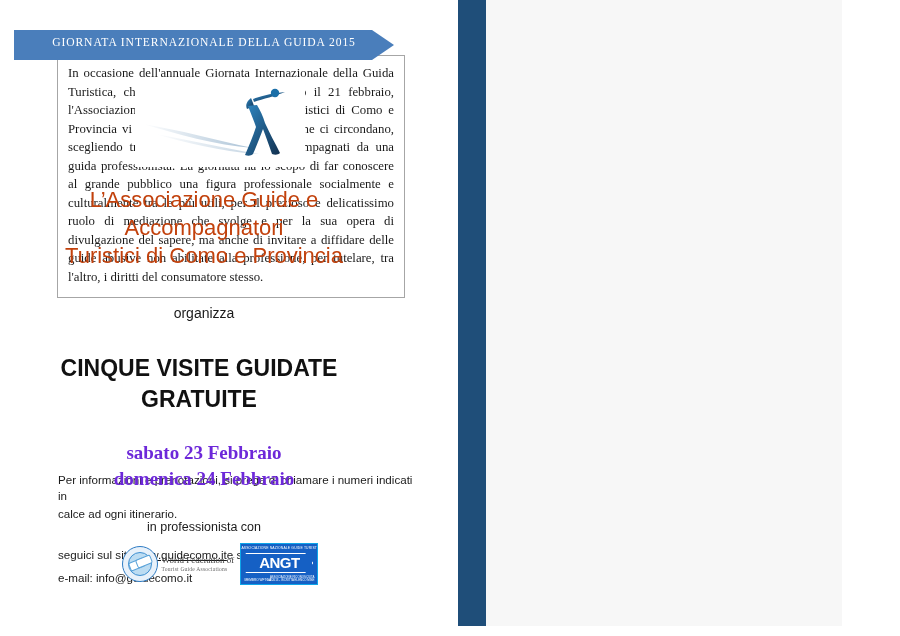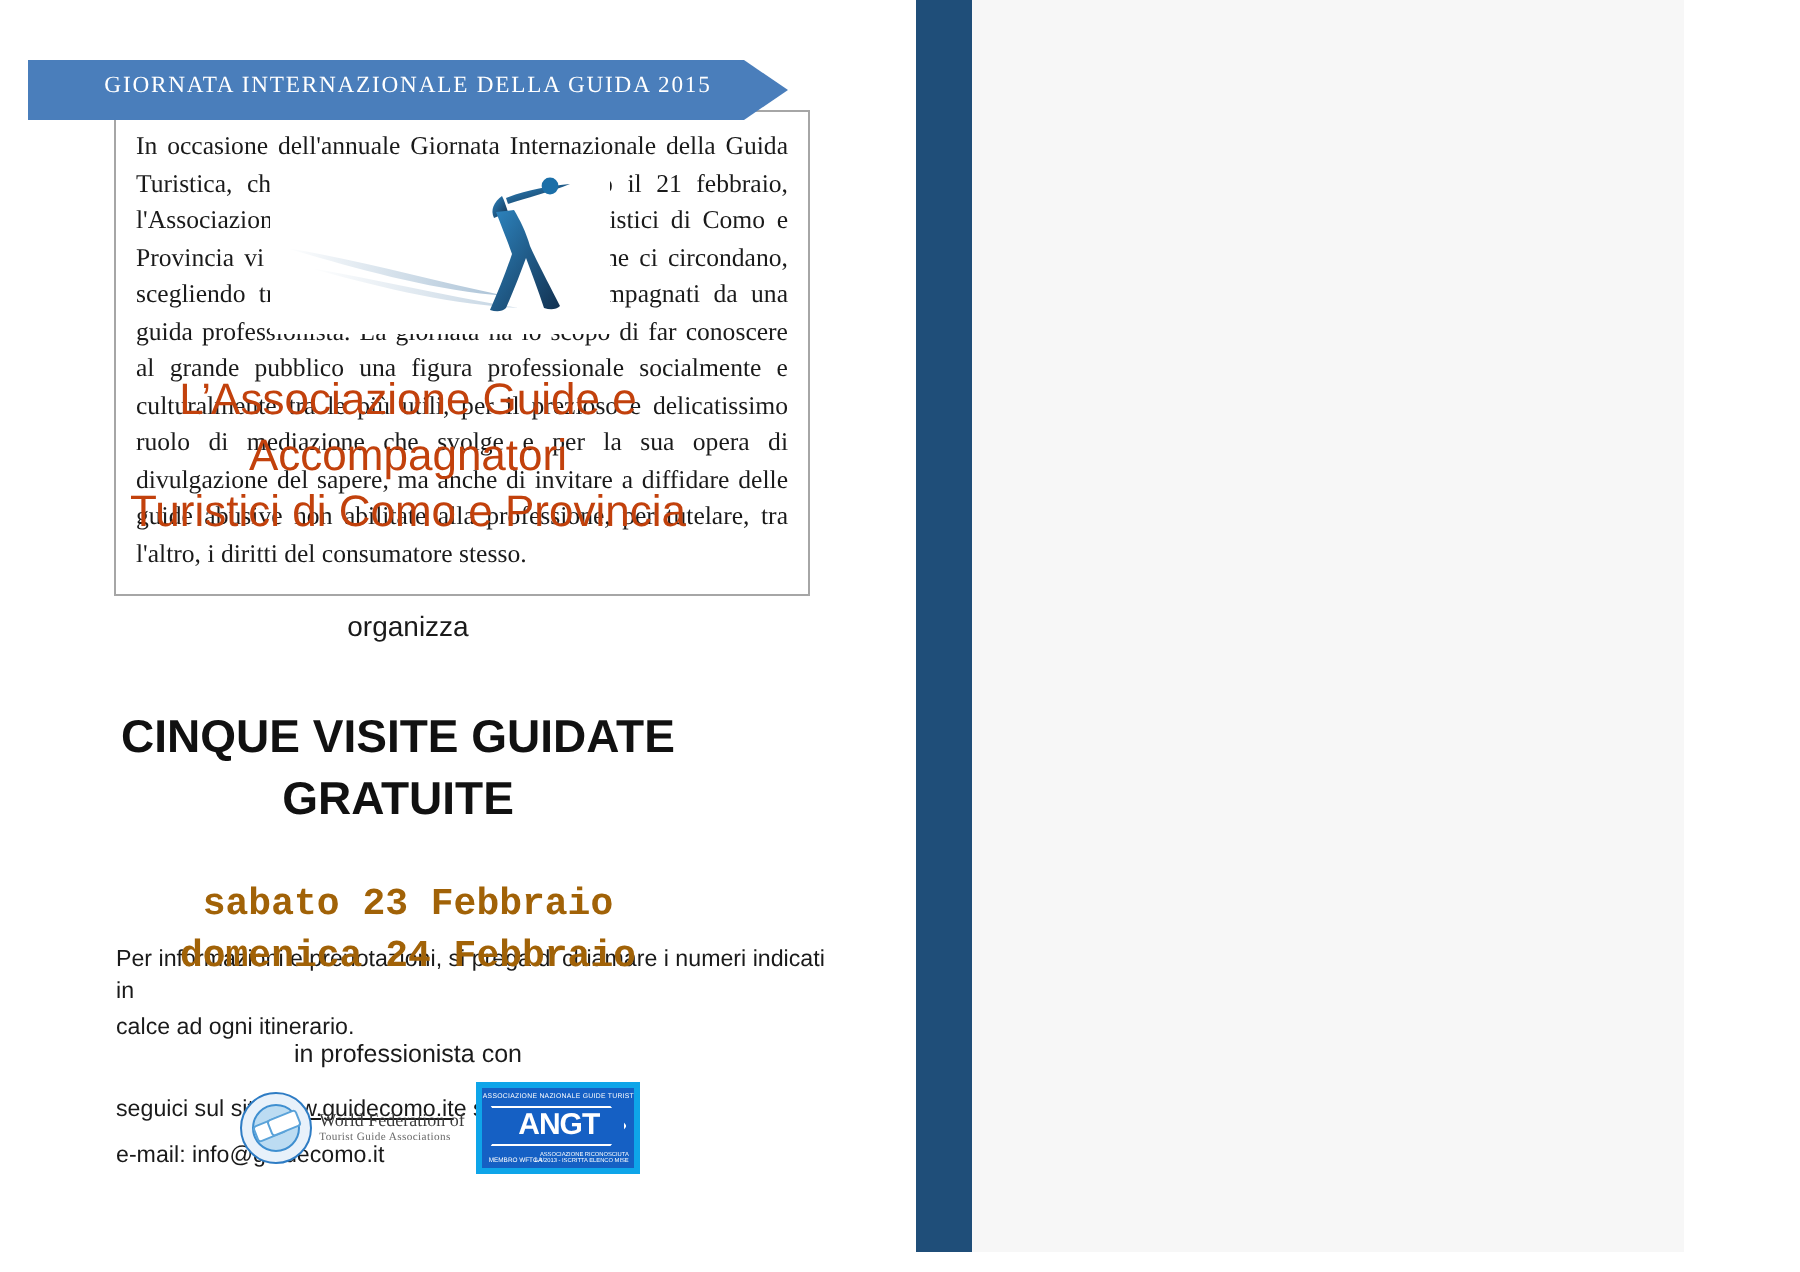--- a/index.html
+++ b/index.html
@@ -209,25 +209,25 @@
     font-size: 23px;
     line-height: 1.35;
     color: #111111;
   }
 
   #dates {
     position: absolute;
     left: 34px; top: 440px;
     width: 340px;
     text-align: center;
-    font-family: Liberation Mono, monospace;
+    font-family: Liberation Serif, serif;
     font-weight: bold;
     font-size: 19px;
     line-height: 1.36;
-    color: #a16207;
+    color: #6d28d9;
   }
 
   #collab-label {
     position: absolute;
     left: 34px; top: 520px;
     width: 340px;
     text-align: center;
     font-family: "Liberation Sans", sans-serif;
     font-size: 12.5px;
     color: #1a1a1a;
@@ -293,21 +293,21 @@
     display: block;
     font-family: "Liberation Serif", serif;
     font-size: 5.6px;
     color: #6a6a6a;
     letter-spacing: 0.2px;
   }
 
   .angt {
     width: 76px; height: 40px;
     background: #1560c4;
-    border: 3px solid #0ea5e9;
+    border: 1px solid #0ea5e9;
     position: relative;
     overflow: hidden;
   }
   .angt .angt-top {
     position: absolute;
     left: 0; right: 0; top: 2px;
     text-align: center;
     color: #ffffff;
     font-family: "Liberation Sans", sans-serif;
     font-size: 3.4px;

